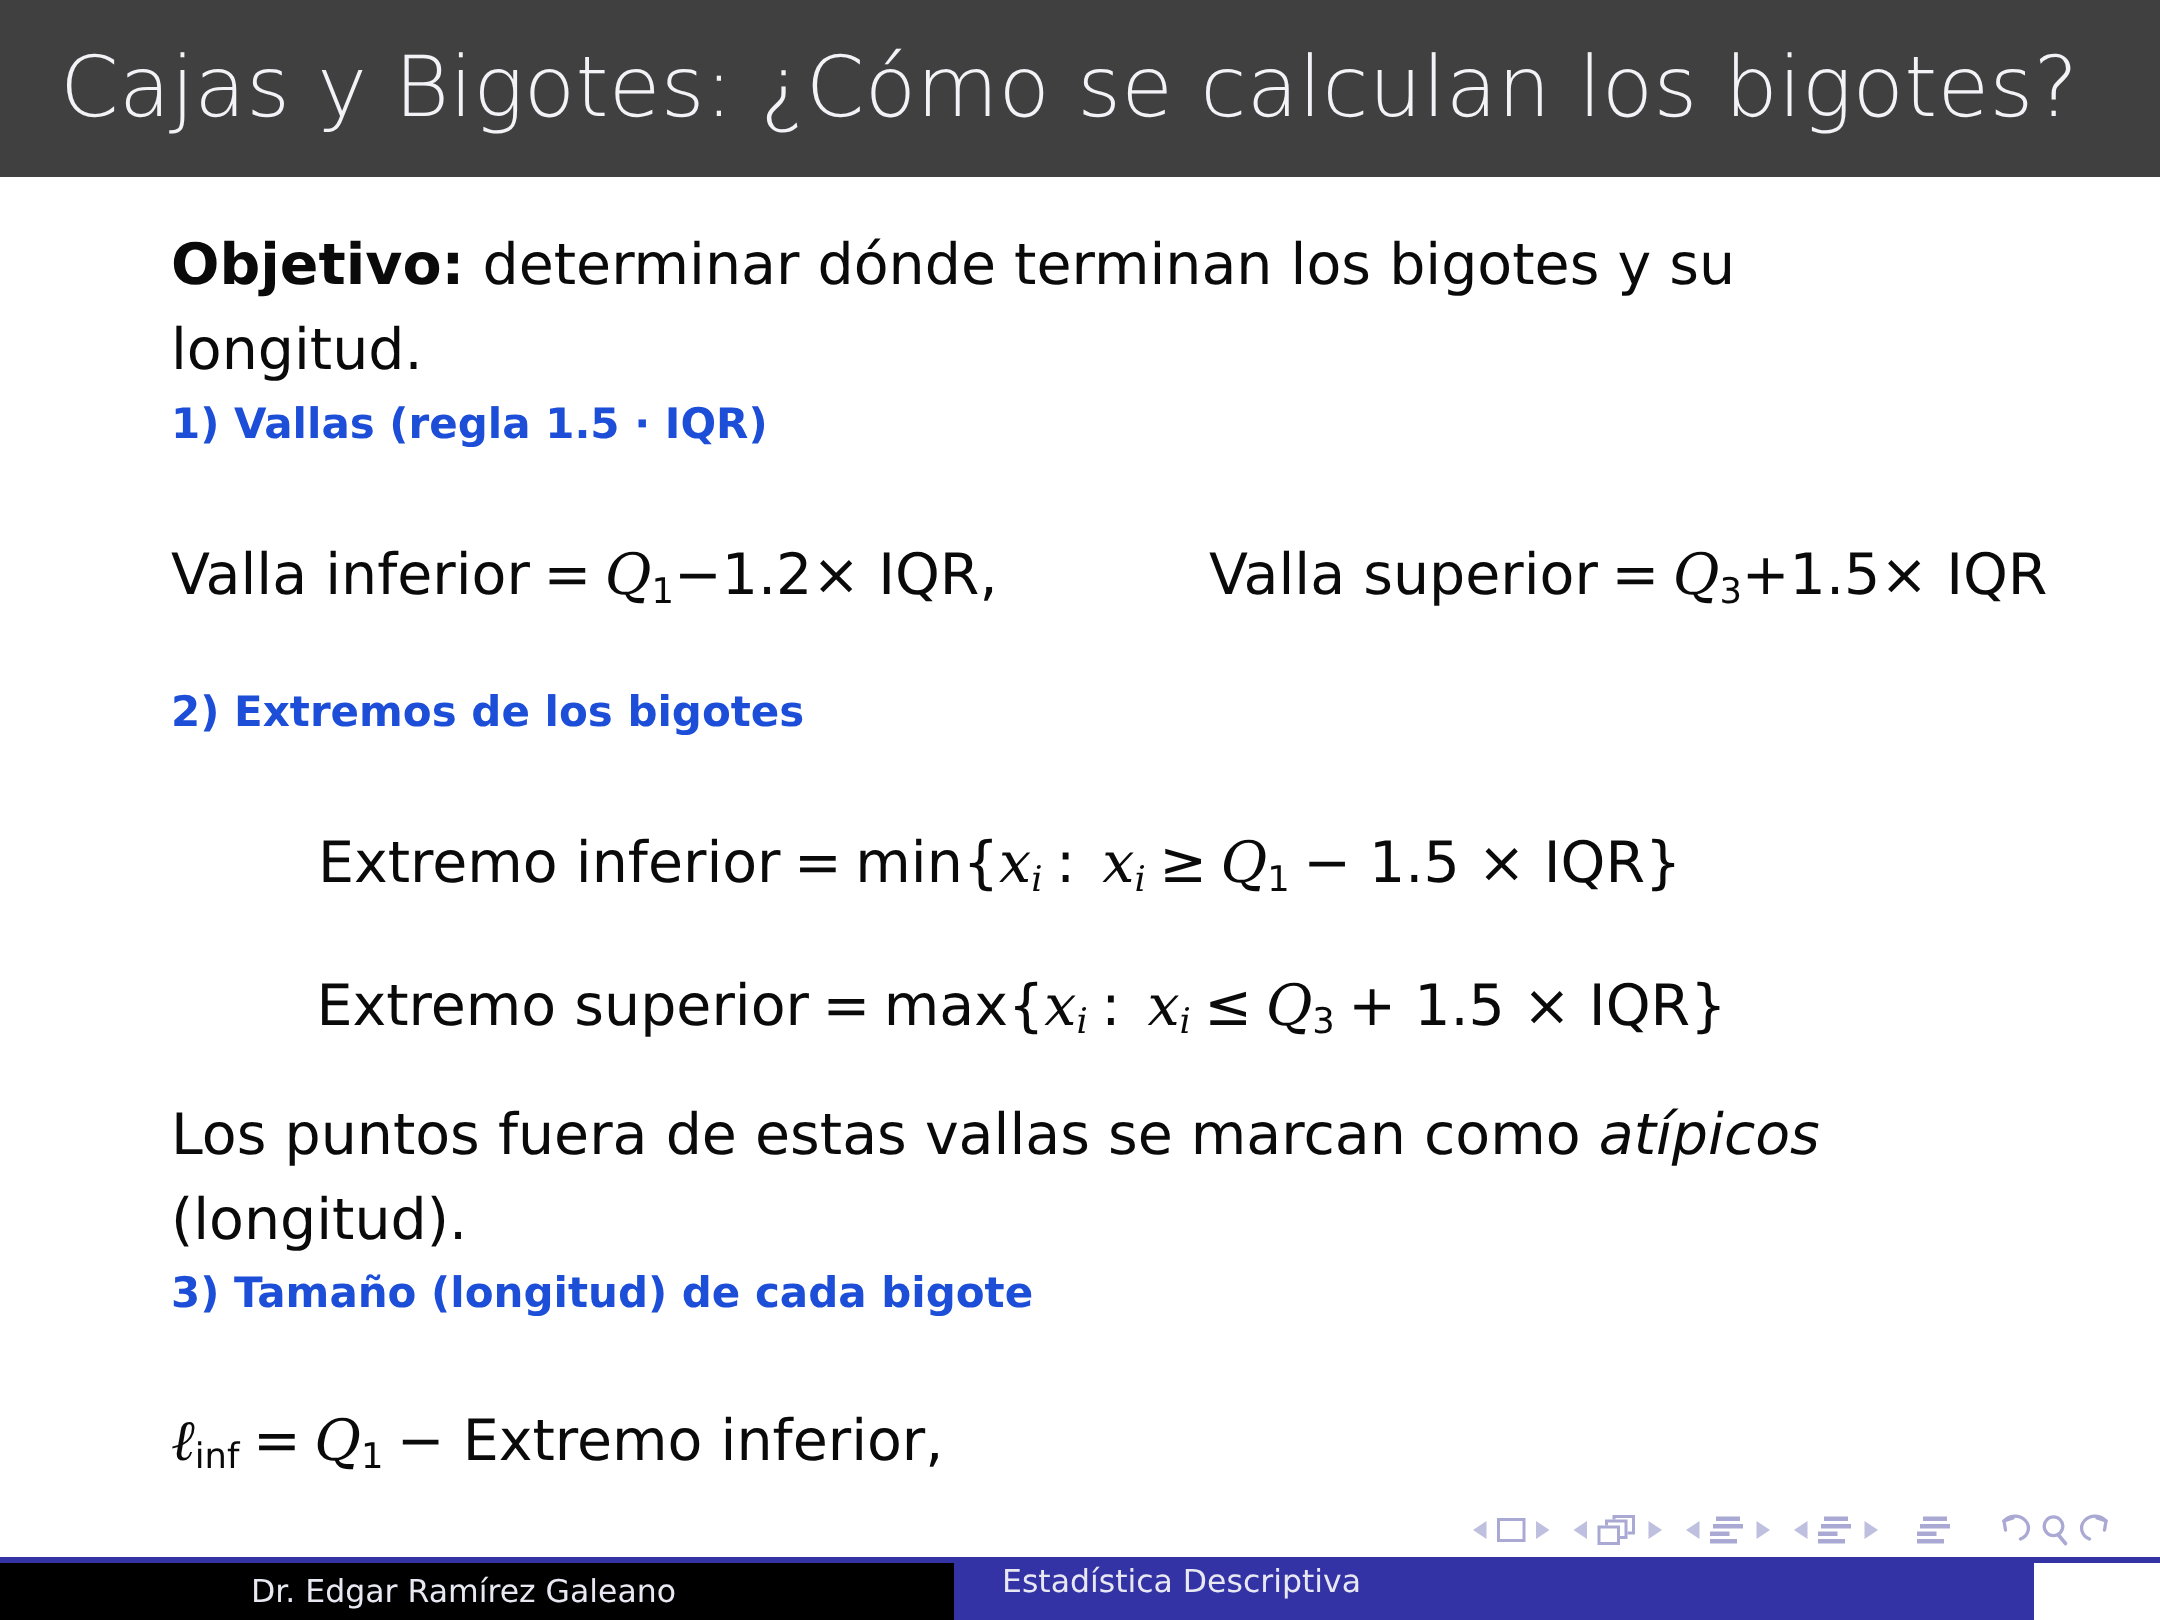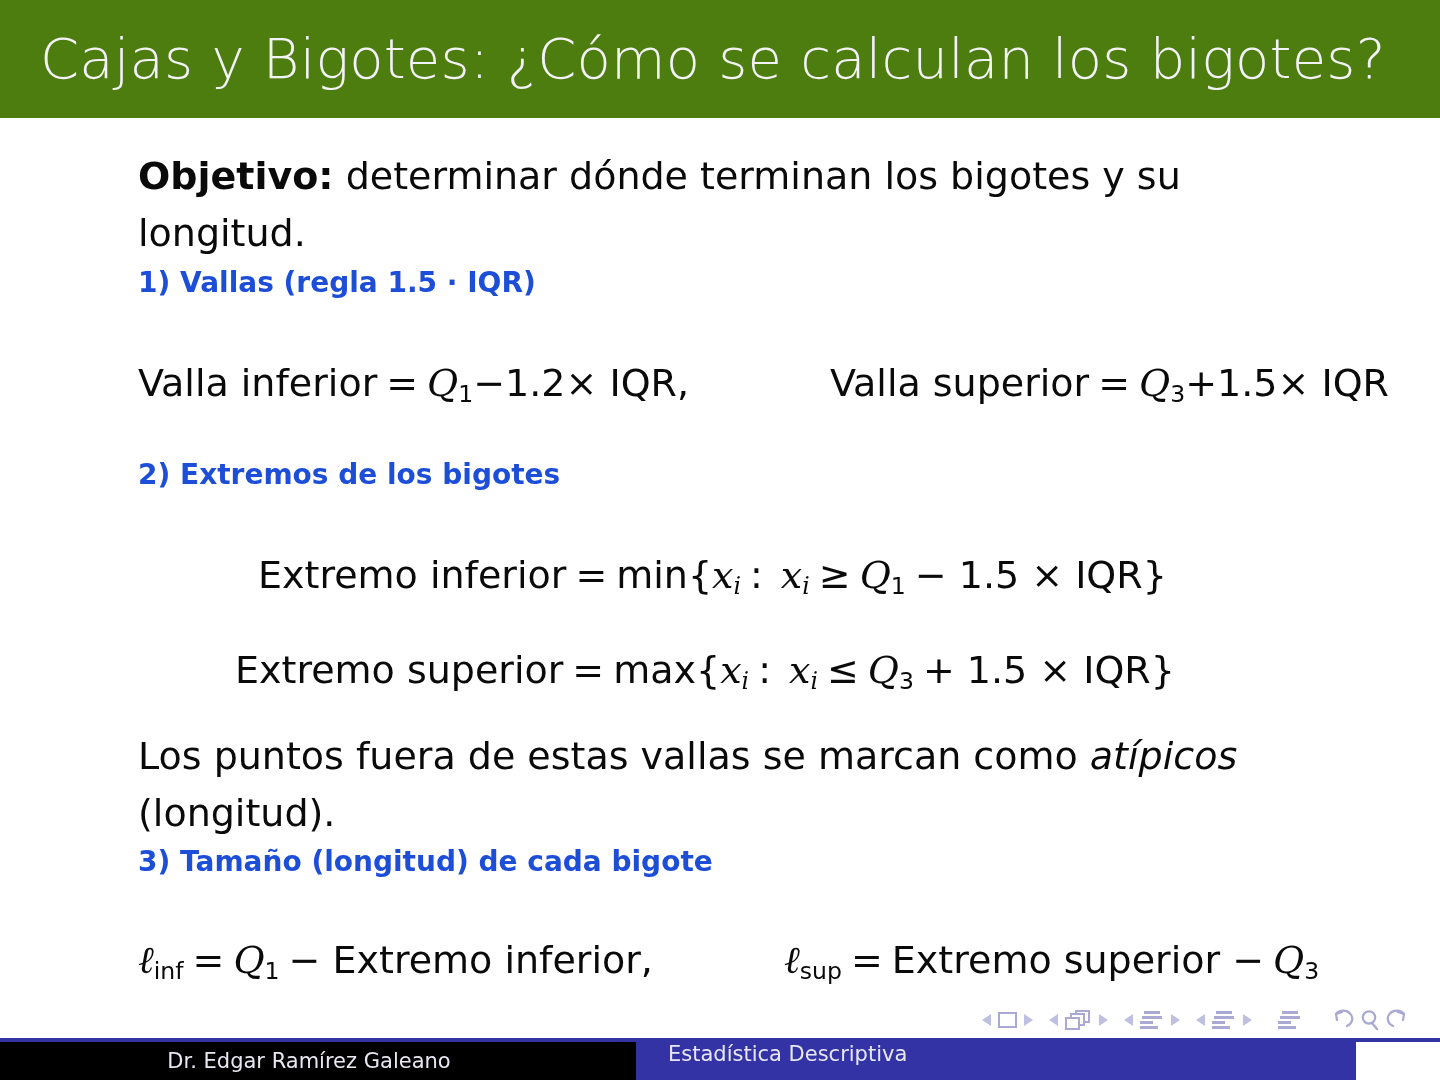--- a/index.html
+++ b/index.html
@@ -16,21 +16,21 @@
     color: #000000;
   }
 
   
   .title-bar {
     position: absolute;
     left: 0;
     top: 0;
     width: 1440px;
     height: 118px;
-    background: #4d7c0f;
+    background: #404040;
     display: flex;
     align-items: center;
   }
   .title-text {
     color: #f2f2f7;
     font-size: 56px;
     font-weight: 300;
     letter-spacing: 0.2px;
     margin-left: 40px;
     line-height: 1.0;
@@ -38,21 +38,20 @@
     font-family: "DejaVu Sans", "Liberation Sans", sans-serif;
   }
 
   
   .slide-body {
     position: absolute;
     left: 0;
     top: 118px;
     width: 1156px;
     height: 880px;
-    margin-left: 24px;
   }
 
   .para {
     position: absolute;
     font-size: 38px;
     line-height: 57px;
     color: #0a0a0a;
   }
   .b { font-weight: bold; }
   .it { font-style: italic; }
@@ -195,41 +194,38 @@
   <div class="eq" style="left:114px; top:243px;">
     <span>Valla inferior</span><span class="sp"></span><span>=</span><span class="sp"></span><span class="mi">Q</span><sub>1</sub><span>−1.2× IQR,</span>
   </div>
 
   <div class="eq" style="left:806px; top:243px;">
     <span>Valla superior</span><span class="sp"></span><span>=</span><span class="sp"></span><span class="mi">Q</span><sub>3</sub><span>+1.5× IQR</span>
   </div>
 
   <div class="head" style="left:114px; top:340px;">2) Extremos de los bigotes</div>
 
-  <div class="eq" style="left:234px; top:435px;">
+  <div class="eq" style="left:212px; top:435px;">
     <span>Extremo inferior</span><span class="sp"></span><span>=</span><span class="sp"></span><span>min{</span><span class="mi">x</span><sub class="mi">i</sub><span class="sp"></span><span>:</span><span class="sp"></span><span class="sp"></span><span class="mi">x</span><sub class="mi">i</sub><span class="sp"></span><span>≥</span><span class="sp"></span><span class="mi">Q</span><sub>1</sub><span class="sp"></span><span>− 1.5 × IQR}</span>
   </div>
 
   <div class="eq" style="left:211px; top:530px;">
     <span>Extremo superior</span><span class="sp"></span><span>=</span><span class="sp"></span><span>max{</span><span class="mi">x</span><sub class="mi">i</sub><span class="sp"></span><span>:</span><span class="sp"></span><span class="sp"></span><span class="mi">x</span><sub class="mi">i</sub><span class="sp"></span><span>≤</span><span class="sp"></span><span class="mi">Q</span><sub>3</sub><span class="sp"></span><span>+ 1.5 × IQR}</span>
   </div>
 
   <div class="para" style="left:114px; top:610px; width:1130px;">
     <span>Los puntos fuera de estas vallas se marcan como </span><span class="it">atípicos</span><span> (longitud).</span>
   </div>
 
   <div class="head" style="left:114px; top:727px;">3) Tamaño (longitud) de cada bigote</div>
 
   <div class="eq" style="left:114px; top:820px;">
     <span class="mi">ℓ</span><sub>inf</sub><span class="sp"></span><span>=</span><span class="sp"></span><span class="mi">Q</span><sub>1</sub><span class="sp"></span><span>− Extremo inferior,</span>
   </div>
 
-  <div class="eq" style="left:760px; top:820px;">
-    <span class="mi">ℓ</span><sub>sup</sub><span class="sp"></span><span>=</span><span class="sp"></span><span>Extremo superior −</span><span class="sp"></span><span class="mi">Q</span><sub>3</sub>
-  </div>
 
 </div>
 
 <div class="nav-bar">
 
   <div class="nav-group">
     <div class="tri left"></div>
     <div class="glyph-square"></div>
     <div class="tri right"></div>
   </div>

